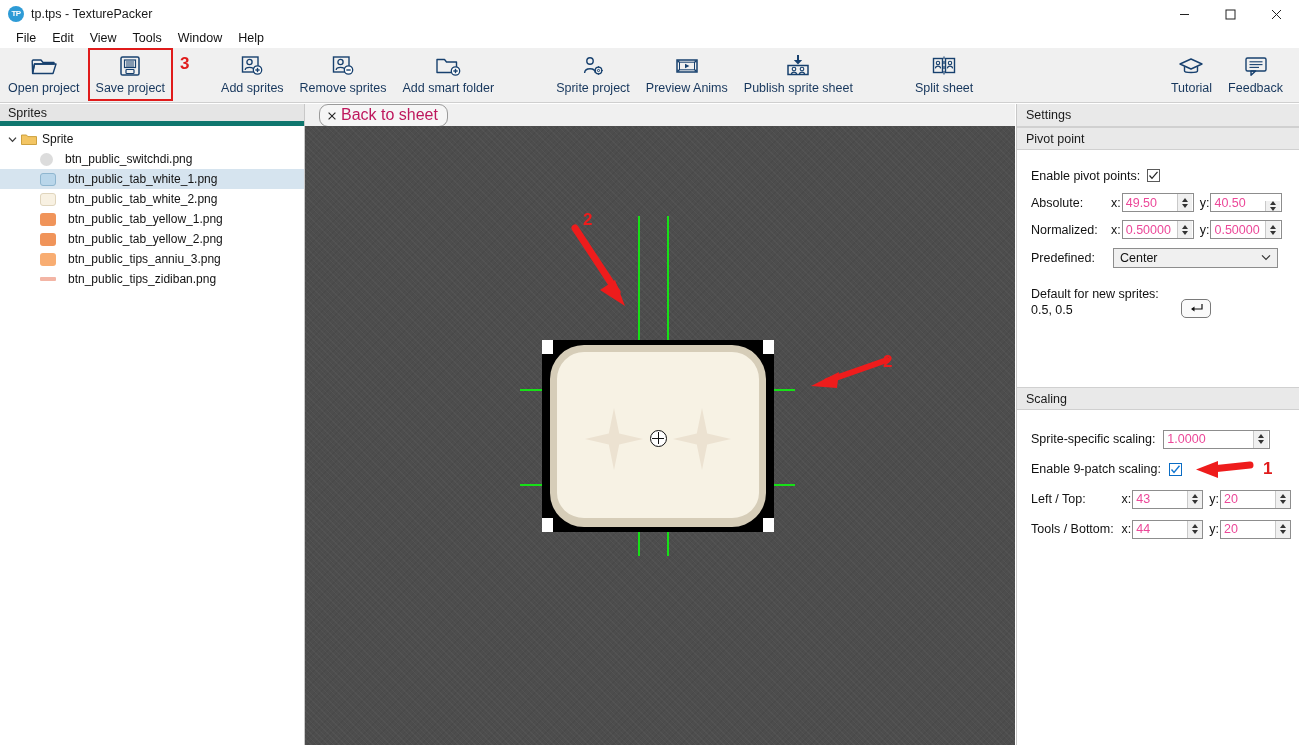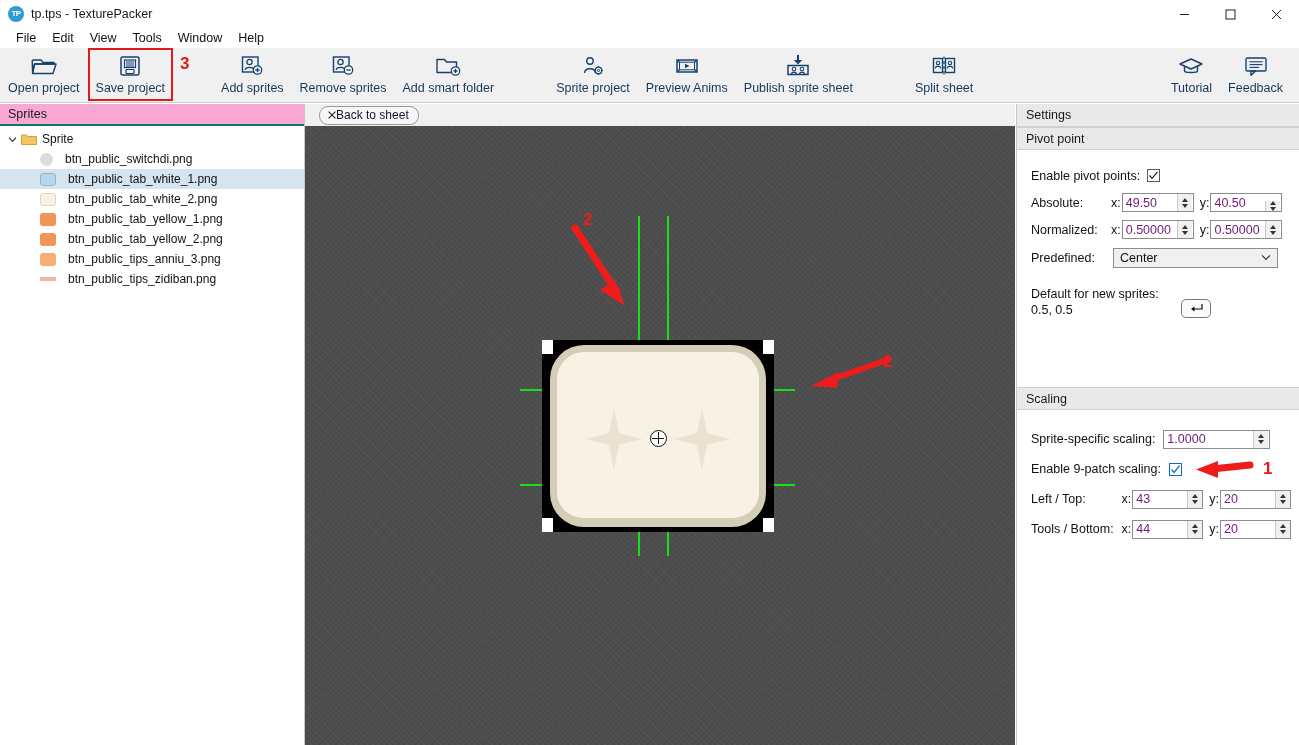--- a/index.html
+++ b/index.html
@@ -61,21 +61,21 @@
     position:absolute; color:#e01b1b; font-weight:bold; font-size:17px;
     font-family:"Liberation Sans", sans-serif;
   }
 
   
   .left-panel {
     position:absolute; left:0; top:104px; width:305px; height:641px;
     background:#ffffff; border-right:1px solid #c8c8c8;
   }
   .panel-head {
-    height:22px; background:#f9a8d4; border-bottom:2px solid #0f766e;
+    height:22px; background:#e5e5e5; border-bottom:5px solid #0f766e;
     display:flex; align-items:center; padding-left:8px; font-size:12.5px; color:#1a1a1a;
   }
   .tree { padding-top:3px; font-size:12px; }
   .tree-row {
     height:20px; display:flex; align-items:center; padding-left:4px; cursor:default;
     white-space:nowrap;
   }
   .tree-row.selected { background:#d6e4ef; }
   .chev {
     width:16px; display:flex; align-items:center; justify-content:center; color:#444;
@@ -91,23 +91,23 @@
 
   
   .canvas-wrap {
     position:absolute; left:305px; top:104px; width:710px; height:641px;
     background:#f0f0f0; overflow:hidden;
   }
   .canvas-bar {
     height:22px; background:#f0f0f0; display:flex; align-items:center; padding-left:14px;
   }
   .back-btn {
-    display:inline-flex; align-items:center; 
+    display:inline-flex; align-items:center; gap:5px;
     border:1px solid #9a9a9a; border-radius:9px; background:#f6f6f6;
-    padding:1px 9px 2px 8px; font-size:12px; color:#0f172a; cursor:default;
+    padding:1px 9px 2px 8px; font-size:16px; color:#be185d; cursor:default;
   }
   .canvas {
     position:absolute; left:0; top:22px; width:710px; height:619px;
     background-color:#4d4d4d;
     background-image:
       repeating-linear-gradient(45deg, rgba(255,255,255,.035) 0 1px, transparent 1px 4px),
       repeating-linear-gradient(-45deg, rgba(0,0,0,.05) 0 1px, transparent 1px 4px);
   }
 
   
@@ -160,21 +160,21 @@
     flex:none;
   }
   .cbox.blue { border-color:#0a6cc4; }
   .cbox svg { display:block; }
   .spin {
     display:inline-flex; align-items:stretch; border:1px solid #8d8d8d; background:#fff;
     height:19px; cursor:default;
   }
   .spin input {
     border:none; outline:none; font-family:"Liberation Sans", sans-serif;
-    font-size:12.5px; color:#701a75; padding:0 2px 0 3px; background:transparent; height:17px;
+    font-size:12.5px; color:#ec4899; padding:0 2px 0 3px; background:transparent; height:17px;
   }
   .spin .btns {
     width:15px; border-left:1px solid #c9c9c9; background:#f0f0f0;
     display:flex; flex-direction:column; justify-content:center; align-items:center;
     gap:2px; flex:none;
   }
   .spin .btns i { display:block; width:0;height:0; }
   .spin .btns .up { border-left:3.5px solid transparent; border-right:3.5px solid transparent; border-bottom:4px solid #333; }
   .spin .btns .dn { border-left:3.5px solid transparent; border-right:3.5px solid transparent; border-top:4px solid #333; }
   .sel {

